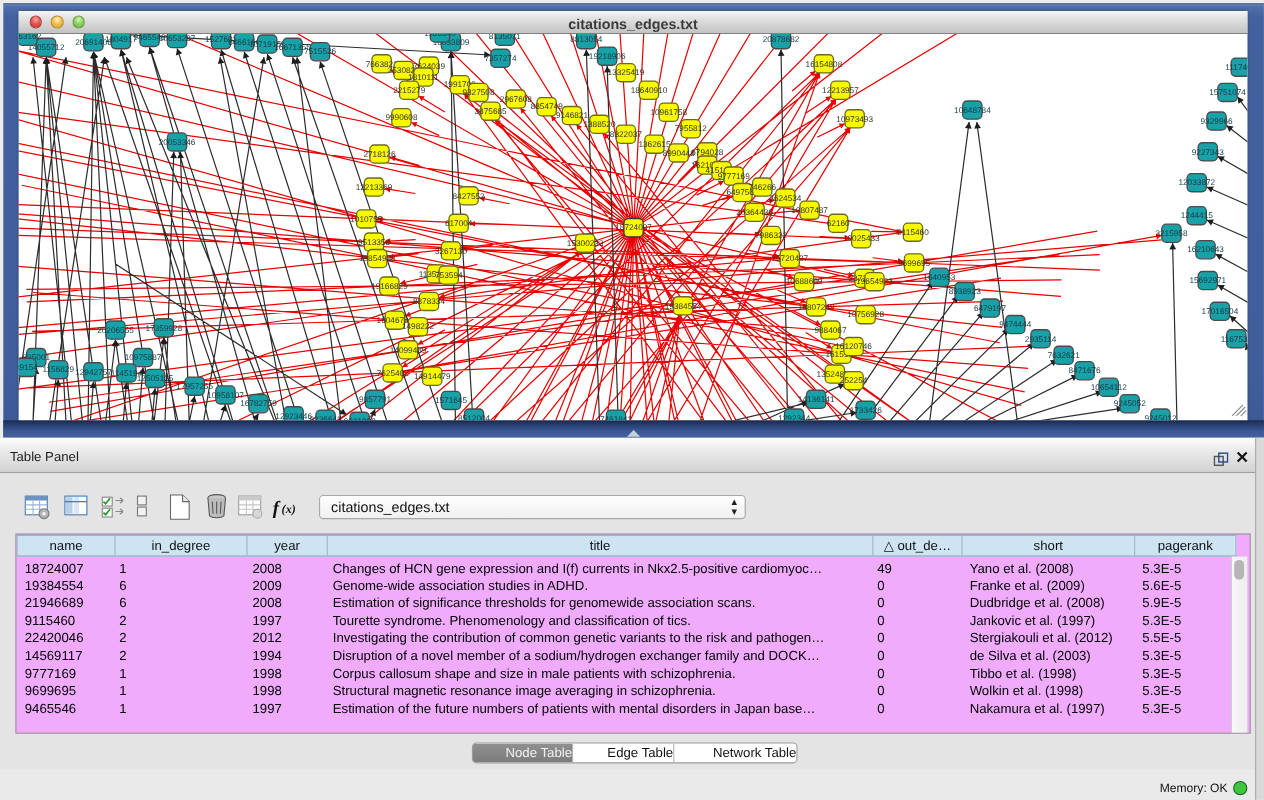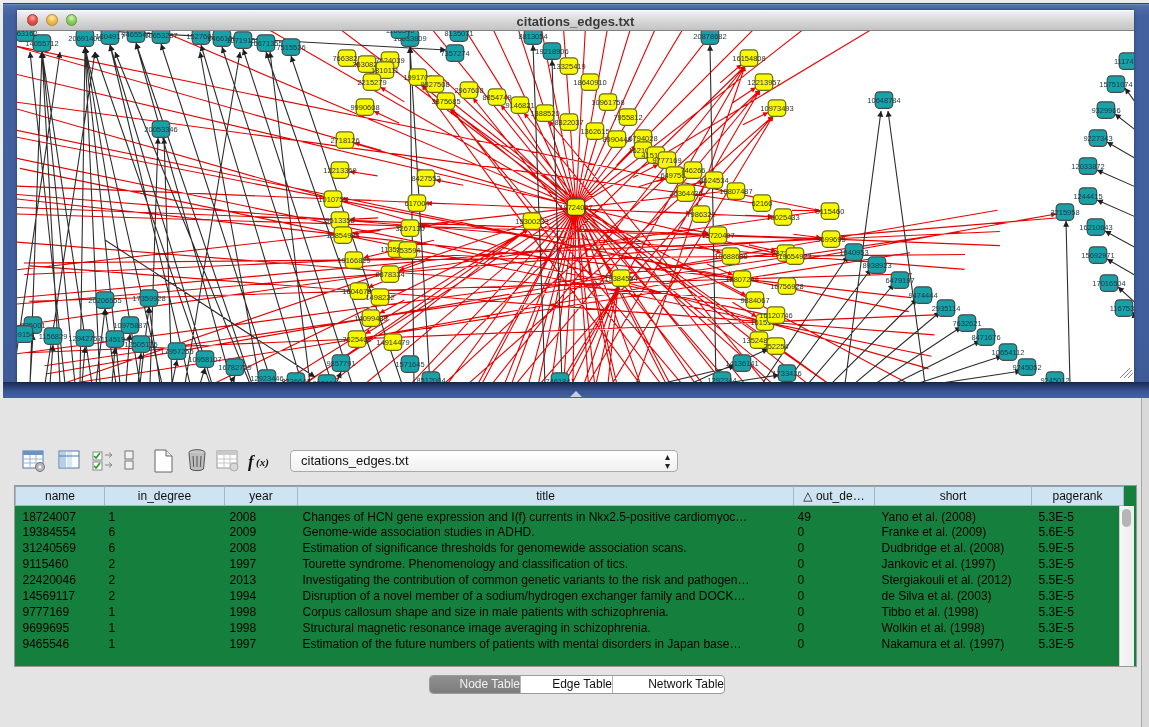--- a/index.html
+++ b/index.html
@@ -15,21 +15,21 @@
 
 #panel{position:absolute;left:0;top:398px;width:1149px;height:329px;background:#e4e4e4}
 #phead{position:absolute;left:0;top:0;width:1149px;height:32px;background:linear-gradient(#fdfdfd,#e9e9e9 40%,#d3d3d3);border-bottom:1px solid #9e9e9e;box-shadow:inset 0 1px 0 #fff}
 #phead .t{position:absolute;left:9px;top:10px;font-size:12px;color:#1c1c1c}
 #pfloat{position:absolute;left:1103px;top:13px;width:14px;height:13px}
 #pclose{position:absolute;left:1123px;top:9px;font-size:15px;font-weight:bold;color:#111}
 #toolbar{position:absolute;left:0;top:32px;width:1149px;height:55px}
 .ticon{position:absolute;top:18px}
 #combo{position:absolute;left:290px;top:20px;width:388px;height:22px;background:linear-gradient(#fff,#f0f0f0);border:1px solid #a9a9a9;border-radius:4px;font-size:13px;color:#111;line-height:20px;padding-left:10px}
 #combo .arr{position:absolute;right:7px;top:1px;font-size:10px;color:#222;line-height:9px;text-align:center}
-#tblwrap{position:absolute;left:14px;top:87px;width:1123px;height:182px;background:#15803d;border:1px solid #989898}
+#tblwrap{position:absolute;left:14px;top:87px;width:1123px;height:182px;background:#f0abfc;border:1px solid #989898}
 table{border-collapse:collapse;table-layout:fixed;width:1077px;font-size:12px}
 thead td{background:#cee4f2;border:1px solid #9eb9cb;border-top:1px solid #8aa5b8;height:19px;text-align:center;color:#111;padding:0;font-size:12px}
 tbody td{height:16px;padding:0 0 0 7px;color:#000;white-space:nowrap;overflow:hidden}
 tbody tr:first-child td{padding-top:4px}
 td.c1{width:89px}td.c2{width:120px}td.c3{width:73px}td.c4{width:496px}td.c5{width:81px}td.c6{width:157px}td.c7{width:92px}
 tbody td.c2{padding-left:4px}tbody td.c3{padding-left:5px}tbody td.c4{padding-left:5px}tbody td.c5{padding-left:4px}
 #vscroll{position:absolute;right:2px;top:20px;width:15px;height:160px;background:linear-gradient(90deg,#f7f7f7,#ededed);border-left:1px solid #cfcfcf}
 #vthumb{position:absolute;left:2px;top:3px;width:9px;height:18px;background:#b5b5b5;border-radius:5px}
 #tabs{position:absolute;left:429px;top:277px;height:19px;display:flex;border:1px solid #9b9b9b;border-radius:4px;overflow:hidden;background:#fff}
 #tabs div{font-size:12px;line-height:17px;text-align:right;color:#111;border-left:1px solid #b5b5b5}
@@ -455,20 +455,28 @@
 <rect x="821.2" y="202.8" width="17.5" height="16.5" rx="4" fill="#f8f800" stroke="#6a6a20" stroke-width="1.2"></rect>
       <text x="830" y="213.5" font-size="7.5" font-family="Liberation Sans, sans-serif" fill="#333322" text-anchor="middle">9115460</text>
 <rect x="822.2" y="230.8" width="17.5" height="16.5" rx="4" fill="#f8f800" stroke="#6a6a20" stroke-width="1.2"></rect>
       <text x="831" y="241.5" font-size="7.5" font-family="Liberation Sans, sans-serif" fill="#333322" text-anchor="middle">9699695</text>
 <rect x="567.2" y="198.8" width="17.5" height="16.5" rx="4" fill="#f8f800" stroke="#3a3a3a" stroke-width="1.2"></rect>
       <text x="576" y="209.5" font-size="7.5" font-family="Liberation Sans, sans-serif" fill="#333322" text-anchor="middle">18724007</text>
 <path d="M1120 378 L1130 368 M1124 378 L1132 370 M1128 378 L1133 373" stroke="#888" stroke-width="1" fill="none"></path>
 </svg>
 </div>
 <div id="panel">
+  <div id="phead">
+    <div class="t">Table Panel</div>
+    <svg id="pfloat" width="14" height="13">
+        <rect x="1" y="4" width="8" height="8" fill="none" stroke="#555" stroke-width="1.3"></rect>
+        <rect x="5" y="1" width="8" height="8" fill="none" stroke="#2a4a8a" stroke-width="1.3"></rect>
+      </svg>
+    <div id="pclose">✕</div>
+  </div>
   <div id="toolbar">
     <svg class="ticon" style="left:21px" width="26" height="26">
         <rect x="2" y="3" width="20" height="17" fill="#fff" stroke="#4a7ab2"></rect>
         <rect x="2" y="3" width="20" height="4" fill="#6a93c2"></rect>
         <path d="M2 11h20M2 15h20M9 7v13M15 7v13" stroke="#9ab4d2" stroke-width="1"></path>
         <circle cx="19" cy="19" r="4.5" fill="#b5b5b5" stroke="#777"></circle>
         <circle cx="19" cy="19" r="1.6" fill="#f5f5f5"></circle>
       </svg>
     <svg class="ticon" style="left:57px" width="26" height="26">
         <rect x="2" y="3" width="20" height="17" fill="#fff" stroke="#4a7ab2"></rect>
@@ -533,41 +541,41 @@
 <tr>
             <td class="c1">19384554</td>
             <td class="c2">6</td>
             <td class="c3">2009</td>
             <td class="c4">Genome-wide association studies in ADHD.</td>
             <td class="c5">0</td>
             <td class="c6">Franke et al. (2009)</td>
             <td class="c7">5.6E-5</td>
           </tr>
 <tr>
-            <td class="c1">31240569</td>
+            <td class="c1">21946689</td>
             <td class="c2">6</td>
             <td class="c3">2008</td>
             <td class="c4">Estimation of significance thresholds for genomewide association scans.</td>
             <td class="c5">0</td>
             <td class="c6">Dudbridge et al. (2008)</td>
             <td class="c7">5.9E-5</td>
           </tr>
 <tr>
             <td class="c1">9115460</td>
             <td class="c2">2</td>
             <td class="c3">1997</td>
             <td class="c4">Tourette syndrome. Phenomenology and classification of tics.</td>
             <td class="c5">0</td>
             <td class="c6">Jankovic et al. (1997)</td>
             <td class="c7">5.3E-5</td>
           </tr>
 <tr>
             <td class="c1">22420046</td>
             <td class="c2">2</td>
-            <td class="c3">2013</td>
+            <td class="c3">2012</td>
             <td class="c4">Investigating the contribution of common genetic variants to the risk and pathogen…</td>
             <td class="c5">0</td>
             <td class="c6">Stergiakouli et al. (2012)</td>
             <td class="c7">5.5E-5</td>
           </tr>
 <tr>
             <td class="c1">14569117</td>
             <td class="c2">2</td>
             <td class="c3">1994</td>
             <td class="c4">Disruption of a novel member of a sodium/hydrogen exchanger family and DOCK…</td>
@@ -606,14 +614,18 @@
     </table>
     <div id="vscroll">
         <div id="vthumb"></div>
       </div>
   </div>
   <div id="tabs">
       <div>Node Table</div>
       <div>Edge Table</div>
       <div>Network Table</div>
     </div>
+  <div id="status">
+      <span class="m">Memory: OK</span>
+      <span class="dot"></span>
+    </div>
   <div id="redge"></div>
 </div>
 
 </body></html>

